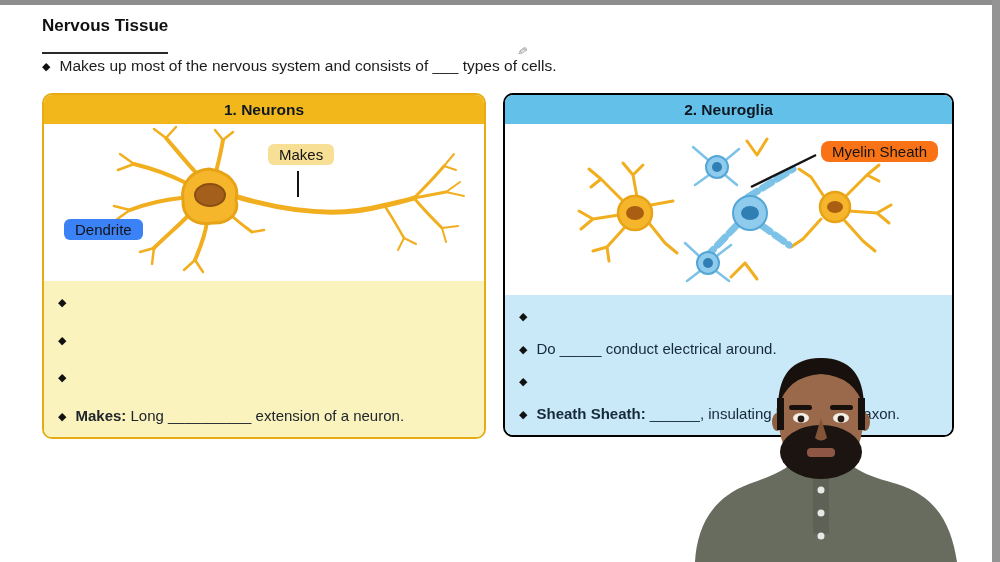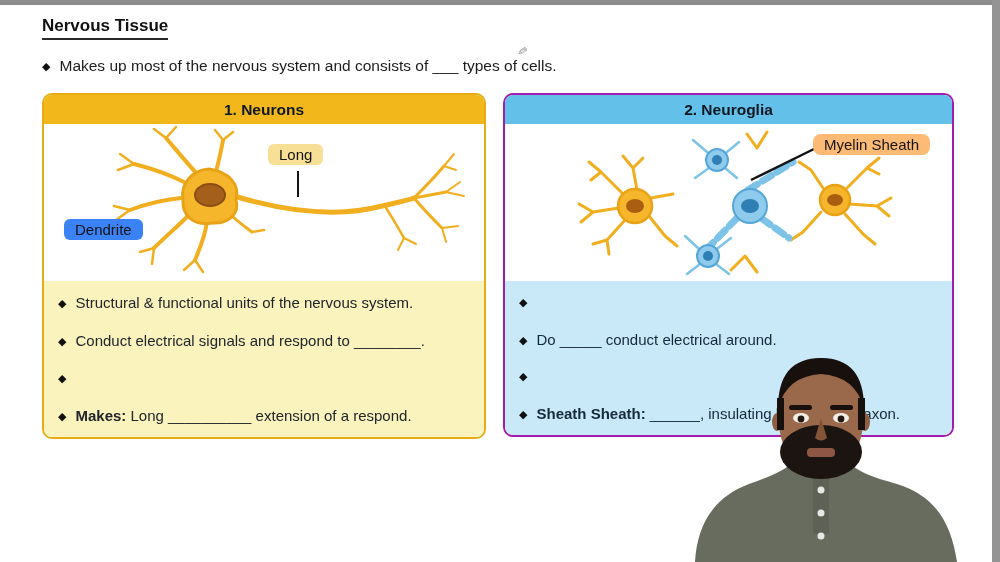--- a/index.html
+++ b/index.html
@@ -2,50 +2,50 @@
 <html><head>
 <meta charset="utf-8">
 <style>
   html,body{margin:0;padding:0;}
   body{width:1000px;height:562px;position:relative;overflow:hidden;background:#ffffff;
        font-family:"Liberation Sans", sans-serif;}
   .top-bar{position:absolute;left:0;top:0;width:1000px;height:5px;background:#8d8d8d;}
   .right-bar{position:absolute;right:0;top:0;width:8px;height:562px;background:#949494;}
 
   .title{position:absolute;left:42px;top:16px;font-size:17px;font-weight:bold;color:#111;
-         border-bottom:2px solid #2a2a2a;padding-bottom:2px;}
+         border-bottom:2px solid #2a2a2a;padding-bottom:16px;}
   .intro{position:absolute;left:42px;top:57px;display:flex;align-items:center;
          font-size:15.5px;color:#1c1c1c;}
   .diamond{font-size:11px;margin-right:9px;flex:none;color:#111;}
   .pen{position:absolute;left:517px;top:44px;font-size:12px;color:#8f8f8f;
        transform:rotate(100deg);}
 
   .panel{position:absolute;top:93px;border-radius:10px;overflow:hidden;
          display:flex;flex-direction:column;}
   .panel.neurons{left:42px;width:440px;height:342px;border:2px solid #E7AC14;}
-  .panel.neuroglia{left:503px;width:447px;height:340px;border:2px solid #a21caf;}
+  .panel.neuroglia{left:503px;width:447px;height:340px;border:2px solid #000000;gap:7px;}
   .panel-header{height:29px;flex:none;display:flex;align-items:center;justify-content:center;
                 font-weight:bold;font-size:15.5px;color:#0e1822;}
   .neurons .panel-header{background:#F2B71B;}
   .neuroglia .panel-header{background:#63C0E9;}
   .figure{position:relative;background:#fff;height:157px;flex:none;}
   .figure svg{position:absolute;left:0;top:0;}
   .bullets{flex:1;padding:12px 10px 10px 14px;display:flex;flex-direction:column;
            justify-content:space-between;}
   .neurons .bullets{background:#FAF3BE;}
   .neuroglia .bullets{background:#C9E9F8;}
   .bullet{display:flex;align-items:baseline;font-size:15px;color:#20262c;line-height:20px;}
   .neuroglia .bullet{color:#16293b;}
   .bullet .diamond{position:relative;top:-1px;}
 
   .fig-label{position:absolute;padding:2px 11px;border-radius:6px;font-size:15px;color:#141414;
              white-space:nowrap;}
   .axon-label{left:224px;top:20px;background:#F8DF96;}
   .dendrite-label{left:20px;top:95px;background:#3b82f6;}
-  .myelin-label{left:308px;top:10px;background:#fdba74;border-radius:8px;}
+  .myelin-label{left:316px;top:10px;background:#f97316;border-radius:8px;}
   .axon-line{position:absolute;left:253px;top:47px;width:2px;height:26px;background:#141414;}
 
   .person{position:absolute;left:685px;top:350px;width:300px;height:212px;z-index:5;}
 </style>
 </head>
 <body>
 
 <div class="top-bar"></div>
 <div class="right-bar"></div>
 
@@ -84,39 +84,37 @@
         <path d="M402,68 L416,58 M402,68 L420,72" stroke-width="2"></path>
         <path d="M370,74 C380,86 388,94 398,104" stroke-width="3"></path>
         <path d="M398,104 L414,102 M398,104 L402,118" stroke-width="2"></path>
         <path d="M342,84 C350,96 354,104 360,114" stroke-width="2.5"></path>
         <path d="M360,114 L372,120 M360,114 L354,126" stroke-width="2"></path>
       </g>
       <path d="M165,45 C185,48 196,60 192,76 C196,90 184,100 168,99 C150,102 138,92 139,76 C136,60 148,46 165,45 Z" fill="#F5B62C" stroke="#E7A315" stroke-width="3"></path>
       <ellipse cx="166" cy="71" rx="15" ry="11" fill="#A4601B" stroke="#8A4D12" stroke-width="2"></ellipse>
     </svg>
     <div class="axon-line"></div>
-    <div class="fig-label axon-label">Long</div>
+    <div class="fig-label axon-label">Makes</div>
     <div class="fig-label dendrite-label">Dendrite</div>
   </div>
 
   <div class="bullets">
     <div class="bullet">
       <span class="diamond">◆</span>
-      <span><b></b><span>Structural &amp; functional units of the nervous system.</span></span>
-    </div>
-    <div class="bullet">
-      <span class="diamond">◆</span>
-      <span><b></b><span>Conduct electrical signals and respond to ________.</span></span>
-    </div>
-    <div class="bullet">
-      <span class="diamond">◆</span>
-    </div>
-    <div class="bullet">
-      <span class="diamond">◆</span>
-      <span><b>Makes:</b><span> Long __________ extension of a respond.</span></span>
+    </div>
+    <div class="bullet">
+      <span class="diamond">◆</span>
+    </div>
+    <div class="bullet">
+      <span class="diamond">◆</span>
+    </div>
+    <div class="bullet">
+      <span class="diamond">◆</span>
+      <span><b>Makes:</b><span> Long __________ extension of a neuron.</span></span>
     </div>
   </div>
 </div>
 
 <div class="panel neuroglia">
   <div class="panel-header">2. Neuroglia</div>
 
   <div class="figure">
     <svg width="443" height="157" viewBox="0 0 443 157">
       <g stroke="#F1AE1E" stroke-width="3" fill="none" stroke-linecap="round">

